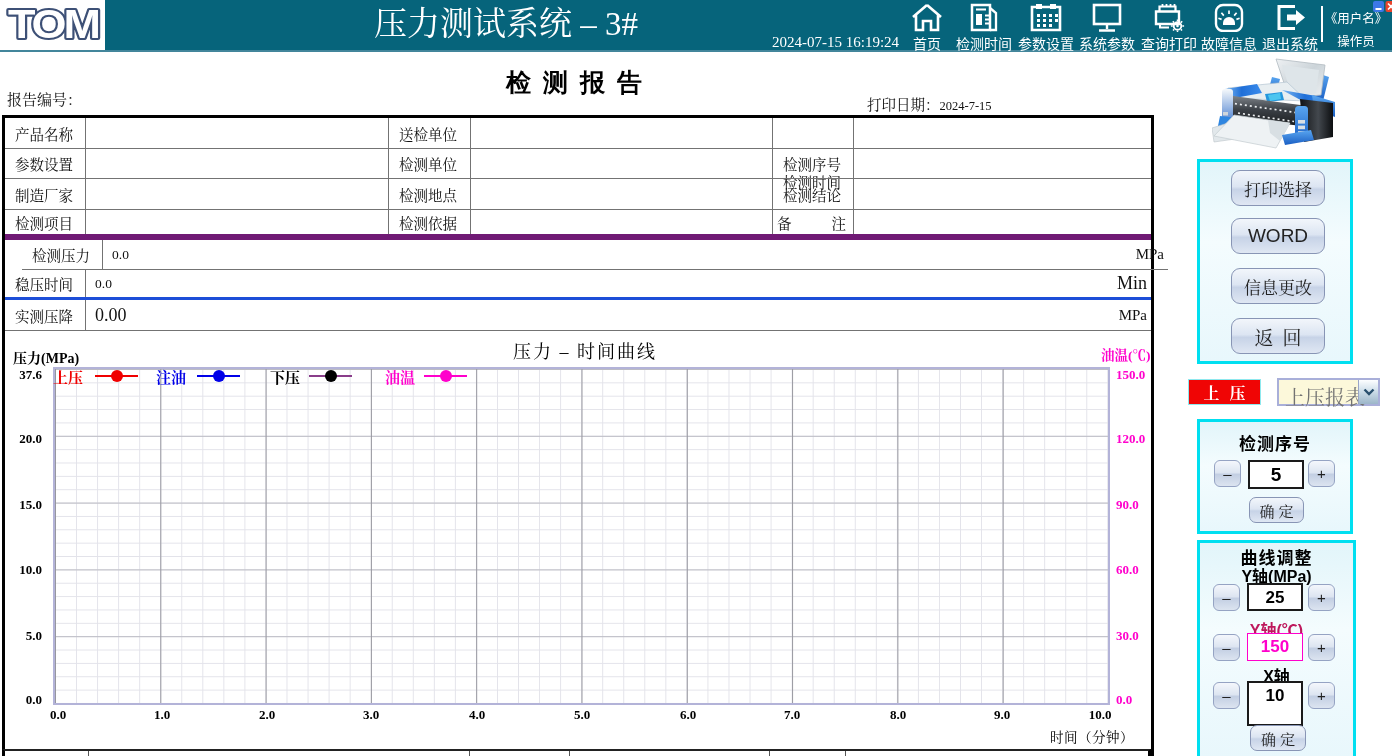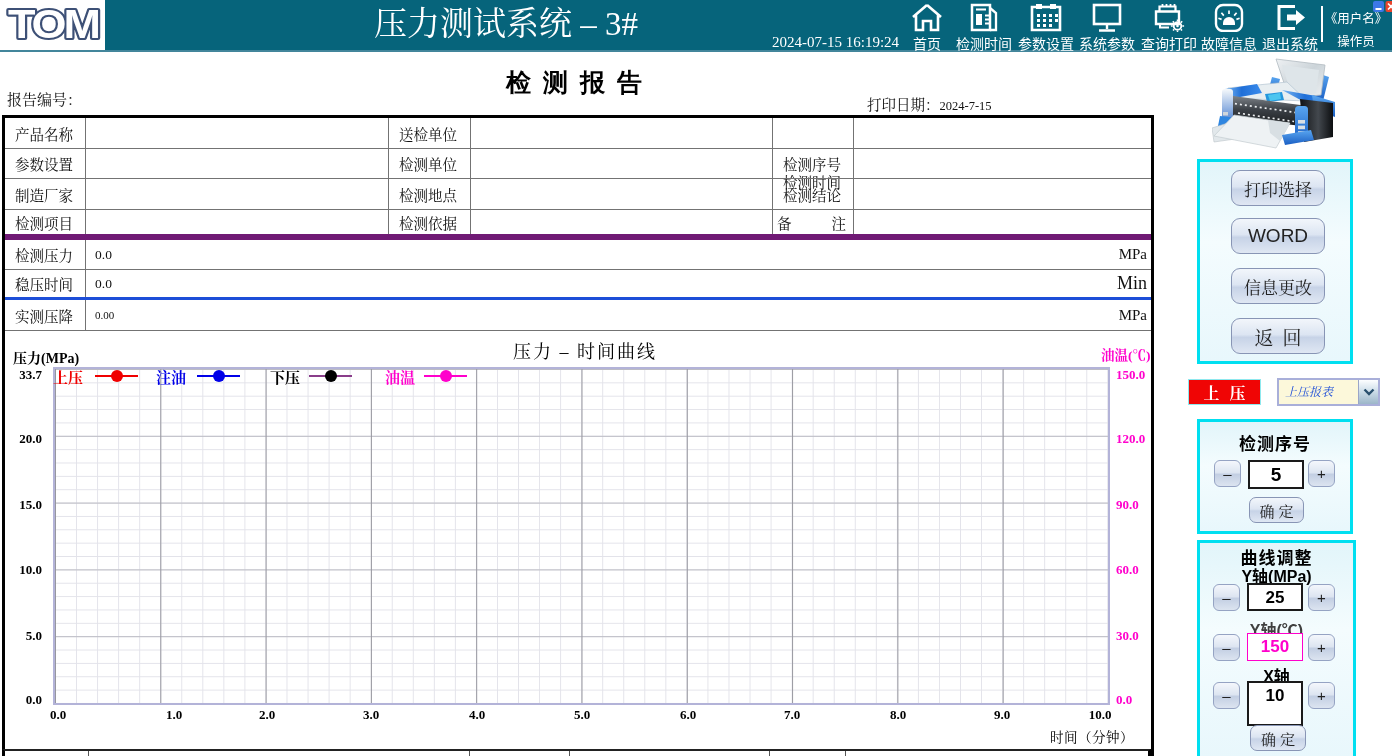--- a/index.html
+++ b/index.html
@@ -182,59 +182,59 @@
 <div class="abs" style="left:5px;top:210px;width:1146px;height:30px;border-bottom:6px solid #701a75;box-sizing:border-box;">
   <div class="cell" style="left:10px;">检测项目</div>
   <div class="cell" style="left:394px;">检测依据</div>
   <div class="cell" style="left:772px;">备<span style="display:inline-block;width:40px;"></span>注</div>
   <div class="vln" style="left:79.5px;"></div>
   <div class="vln" style="left:383.0px;"></div>
   <div class="vln" style="left:464.6px;"></div>
   <div class="vln" style="left:767.0px;"></div>
   <div class="vln" style="left:848.4px;"></div>
 </div>
-<div class="abs" style="left:5px;top:240px;width:1146px;height:30px;border-bottom:1px solid #737373;box-sizing:border-box;text-decoration:underline;">
+<div class="abs" style="left:22px;top:240px;width:1146px;height:30px;border-bottom:1px solid #737373;box-sizing:border-box;text-decoration:underline;">
   <div class="cell" style="left:10px;">检测压力</div>
   <div class="cell" style="left:90px;font-size:13.5px;">0.0</div>
   <div class="cell" style="right:4px;font-size:15px;">MPa</div>
   <div class="vln" style="left:79.5px;"></div>
 </div>
 <div class="abs" style="left:5px;top:270px;width:1146px;height:30px;border-bottom:3px solid #1d4ed8;box-sizing:border-box;">
   <div class="cell" style="left:10px;">稳压时间</div>
   <div class="cell" style="left:90px;font-size:13.5px;">0.0</div>
   <div class="cell" style="right:4px;font-size:18px;">Min</div>
   <div class="vln" style="left:79.5px;"></div>
 </div>
 <div class="abs" style="left:5px;top:300px;width:1146px;height:31px;border-bottom:1px solid #737373;box-sizing:border-box;">
   <div class="cell" style="left:10px;">实测压降</div>
-  <div class="cell" style="left:90px;font-size:11px;">0.00</div>
+  <div class="cell" style="left:90px;font-size:18px;">0.00</div>
   <div class="cell" style="right:4px;font-size:15px;">MPa</div>
   <div class="vln" style="left:79.5px;"></div>
 </div>
 </div>
 
 <div class="abs" id="ctitle">压力 – 时间曲线</div>
 <div class="abs" id="ylab">压力(MPa)</div>
 <div class="abs" id="ylab2">油温(℃)</div>
 <div class="abs" id="plot"></div>
 <div id="ticks">
-<div class="ytick" style="left:2px;top:367px;">33.7</div>
+<div class="ytick" style="left:2px;top:367px;">37.6</div>
 <div class="ytick2" style="top:367px;">150.0</div>
 <div class="ytick" style="left:2px;top:431px;">20.0</div>
 <div class="ytick2" style="top:431px;">120.0</div>
 <div class="ytick" style="left:2px;top:497px;">15.0</div>
 <div class="ytick2" style="top:497px;">90.0</div>
 <div class="ytick" style="left:2px;top:562px;">10.0</div>
 <div class="ytick2" style="top:562px;">60.0</div>
 <div class="ytick" style="left:2px;top:628px;">5.0</div>
 <div class="ytick2" style="top:628px;">30.0</div>
 <div class="ytick" style="left:2px;top:692px;">0.0</div>
 <div class="ytick2" style="top:692px;">0.0</div>
 <div class="xtick" style="left:38px;">0.0</div>
-<div class="xtick" style="left:154px;text-align:center;">1.0</div>
+<div class="xtick" style="left:142px;text-align:center;">1.0</div>
 <div class="xtick" style="left:247px;">2.0</div>
 <div class="xtick" style="left:351px;">3.0</div>
 <div class="xtick" style="left:457px;">4.0</div>
 <div class="xtick" style="left:562px;">5.0</div>
 <div class="xtick" style="left:668px;">6.0</div>
 <div class="xtick" style="left:772px;">7.0</div>
 <div class="xtick" style="left:878px;">8.0</div>
 <div class="xtick" style="left:982px;">9.0</div>
 <div class="xtick" style="left:1080px;">10.0</div>
 </div>
@@ -338,42 +338,42 @@
 </div>
 
 <div class="abs cyanbox" style="left:1197px;top:159px;width:156px;height:205px;"></div>
 <div class="btn" style="top:170px;">打印选择</div>
 <div class="btn sans" style="top:218px;font-size:19px;">WORD</div>
 <div class="btn" style="top:268px;">信息更改</div>
 <div class="btn" style="top:318px;letter-spacing:9px;padding-left:9px;font-size:19px;">返回</div>
 
 <div class="abs" style="left:1188px;top:379px;width:73px;height:26px;background:#f00505;border:1px solid #8ee8ee;box-sizing:border-box;display:flex;align-items:center;justify-content:center;color:#fff;font-size:16px;font-weight:bold;letter-spacing:10px;padding-left:10px;">上压</div>
 <div class="abs" style="left:1277px;top:378px;width:103px;height:28px;background:#fcf8da;border:2px solid #a9afd9;box-sizing:border-box;">
-  <div class="abs" style="left:6px;top:2px;font-size:12px;color:#1d4ed8;font-style:italic;">上压报表</div>
+  <div class="abs" style="left:6px;top:2px;font-size:20px;color:#737373;">上压报表</div>
   <div class="abs" style="right:0;top:0;width:19px;height:24px;background:linear-gradient(180deg,#fdfeff 0%,#cfdfea 45%,#9cb6c9 100%);border-left:1px solid #9aa5c8;display:flex;align-items:center;justify-content:center;">
     <svg width="12" height="8" viewBox="0 0 12 8">
           <path d="M1.5 1.5 L6 6 L10.5 1.5" fill="none" stroke="#29506e" stroke-width="2.4"></path>
         </svg>
   </div>
 </div>
 
 <div class="abs cyanbox" style="left:1197px;top:419px;width:156px;height:115px;"></div>
 <div class="plbl" style="left:1197px;top:430px;width:156px;font-size:17px;letter-spacing:1px;">检测序号</div>
 <div class="sbtn" style="left:1214px;top:460px;">–</div>
 <div class="nin" style="left:1248px;top:460px;width:56px;height:29px;font-size:19px;line-height:26px;">5</div>
 <div class="sbtn" style="left:1308px;top:460px;">+</div>
 <div class="abs" style="left:1249px;top:497px;width:55px;height:26px;border:1px solid #8895b5;border-radius:7px;box-sizing:border-box;background:linear-gradient(180deg,#f2f6fb 0%,#dce5f2 46%,#c7d3e7 54%,#dfe7f3 100%);display:flex;align-items:center;justify-content:center;font-size:15px;color:#222;letter-spacing:4px;padding-left:4px;">确定</div>
 
 <div class="abs cyanbox" style="left:1197px;top:540px;width:159px;height:222px;"></div>
 <div class="plbl" style="left:1197px;top:544px;width:159px;font-size:17px;letter-spacing:1px;">曲线调整</div>
 <div class="plbl" style="left:1197px;top:563px;width:159px;font-size:16px;">Y轴(MPa)</div>
 <div class="sbtn" style="left:1213px;top:584px;">–</div>
 <div class="nin" style="left:1247px;top:583px;width:56px;height:28px;font-size:17px;line-height:25px;">25</div>
 <div class="sbtn" style="left:1308px;top:584px;">+</div>
-<div class="plbl" style="left:1197px;top:617px;width:159px;font-size:16px;color:#404040;">Y轴(℃)</div>
+<div class="plbl" style="left:1197px;top:617px;width:159px;font-size:16px;color:#be185d;">Y轴(℃)</div>
 <div class="sbtn" style="left:1213px;top:634px;">–</div>
 <div class="nin" style="left:1247px;top:633px;width:56px;height:28px;font-size:17px;line-height:25px;border:1.5px solid #ff00cc;color:#ff00cc;">150</div>
 <div class="sbtn" style="left:1308px;top:634px;">+</div>
 <div class="plbl" style="left:1197px;top:663px;width:159px;font-size:16px;">X轴</div>
 <div class="sbtn" style="left:1213px;top:682px;">–</div>
 <div class="nin" style="left:1247px;top:681px;width:56px;height:45px;font-size:17px;line-height:26px;">10</div>
 <div class="sbtn" style="left:1308px;top:682px;">+</div>
 <div class="abs" style="left:1250px;top:725px;width:56px;height:26px;border:1px solid #8895b5;border-radius:7px;box-sizing:border-box;background:linear-gradient(180deg,#f2f6fb 0%,#dce5f2 46%,#c7d3e7 54%,#dfe7f3 100%);display:flex;align-items:center;justify-content:center;font-size:15px;color:#222;letter-spacing:4px;padding-left:4px;">确定</div>
 </div>
 

